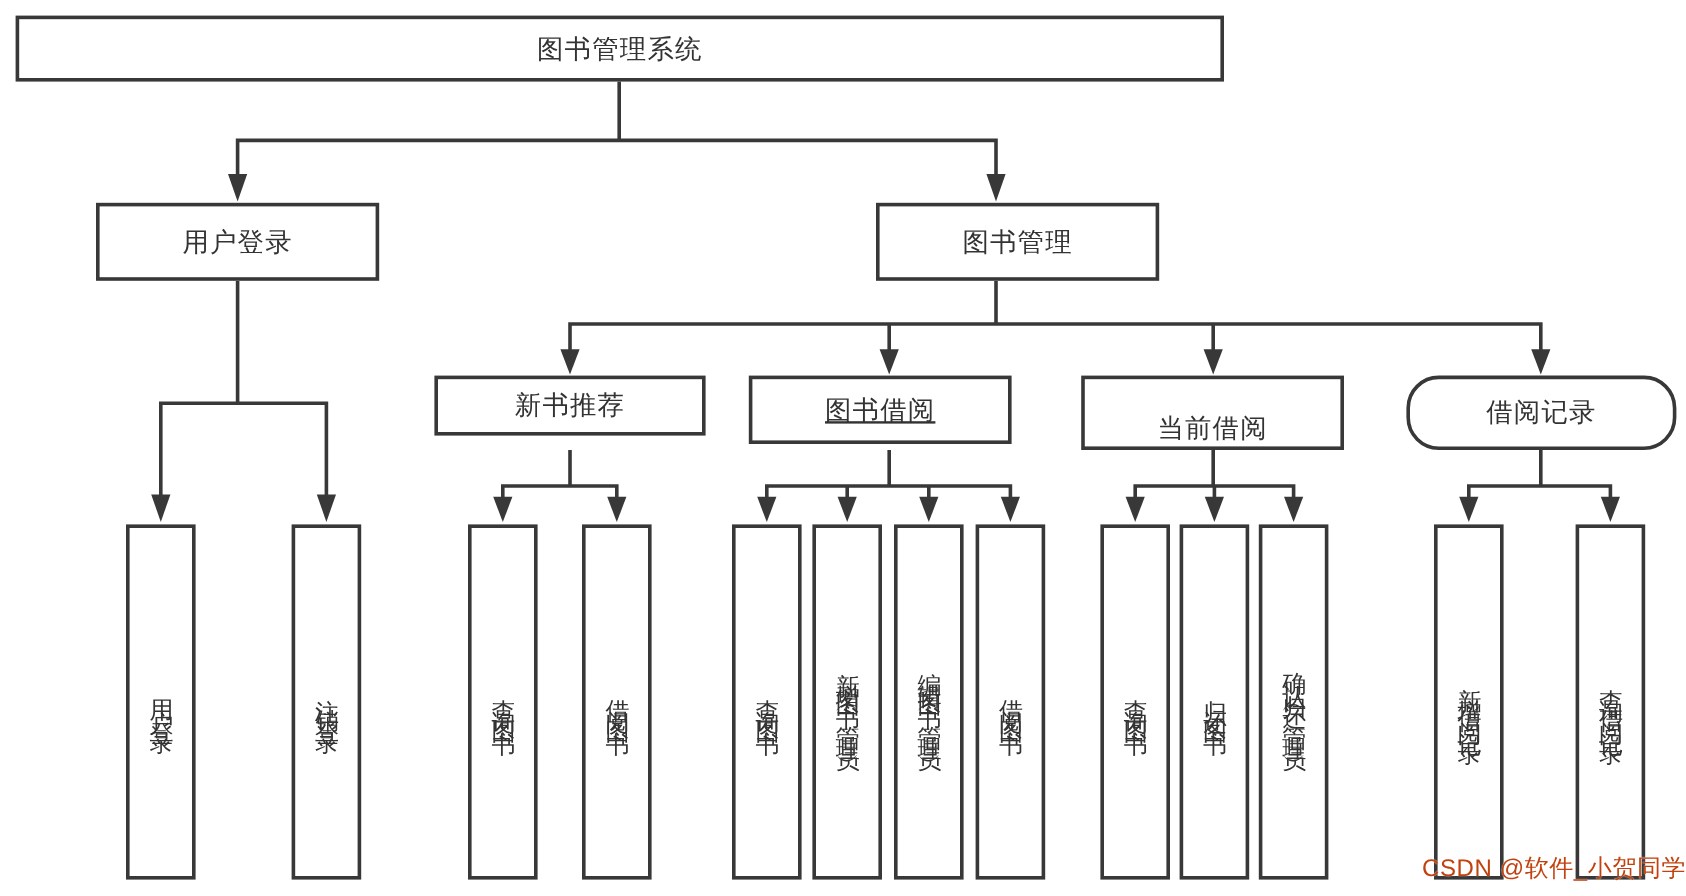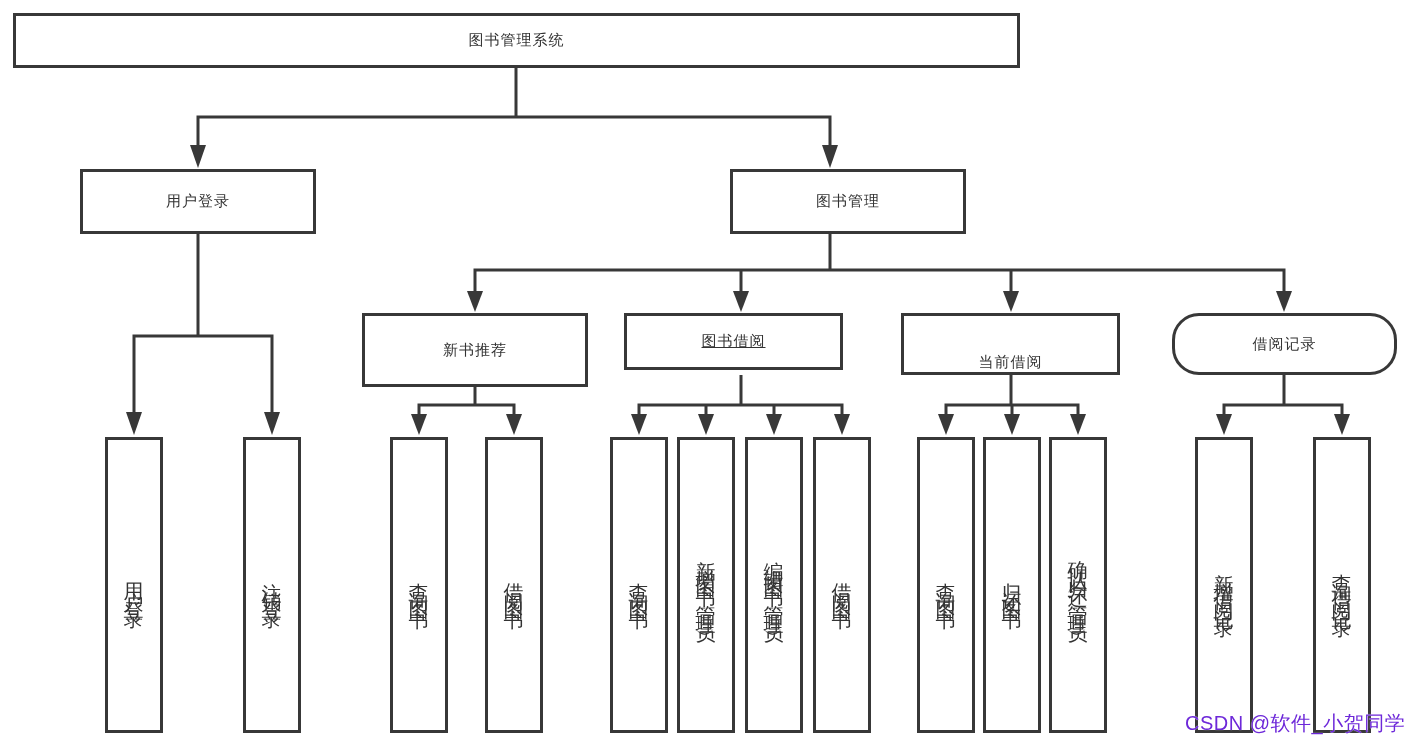--- a/index.html
+++ b/index.html
@@ -22,40 +22,40 @@
     position: absolute;
     box-sizing: border-box;
     border: 3px solid #383838;
     background: #ffffff;
     display: flex;
     align-items: center;
     justify-content: center;
     text-align: center;
   }
   .hlabel {
-    font-size: 15px;
+    font-size: 22px;
     letter-spacing: 1px;
     color: #333333;
     white-space: nowrap;
   }
   .vlabel {
     writing-mode: vertical-rl;
     text-orientation: mixed;
     font-size: 20px;
     letter-spacing: 9px;
     color: #333333;
     line-height: 1;
   }
   .leaf { width: 58px; top: 437px; height: 296px; }
   #watermark {
     position: absolute;
     left: 1185px;
     top: 710px;
     font-size: 20px;
-    color: #6d28d9;
+    color: #c2410c;
     white-space: nowrap;
     letter-spacing: 0.5px;
     text-shadow: 0 0 1px #ffffff;
   }
 </style>
 </head>
 <body>
 
 <div id="canvas">
 
@@ -107,21 +107,21 @@
     <span class="hlabel">图书管理系统</span>
   </div>
 
   <div class="box" style="left:80px; top:169px; width:236px; height:65px;">
     <span class="hlabel">用户登录</span>
   </div>
   <div class="box" style="left:712px; top:169px; width:236px; height:65px;margin-left:18px;">
     <span class="hlabel">图书管理</span>
   </div>
 
-  <div class="box" style="left:362px; top:313px; width:226px; height:74px;">
+  <div class="box" style="left:362px; top:313px; width:226px; height:50px;">
     <span class="hlabel">新书推荐</span>
   </div>
   <div class="box" style="left:624px; top:313px; width:219px; height:57px;text-decoration:underline;">
     <span class="hlabel">图书借阅</span>
   </div>
   <div class="box" style="left:901px; top:313px; width:219px; height:62px;align-items:flex-end;">
     <span class="hlabel">当前借阅</span>
   </div>
   <div class="box" style="left:1172px; top:313px; width:225px; height:62px;border-radius:27px;">
     <span class="hlabel">借阅记录</span>

